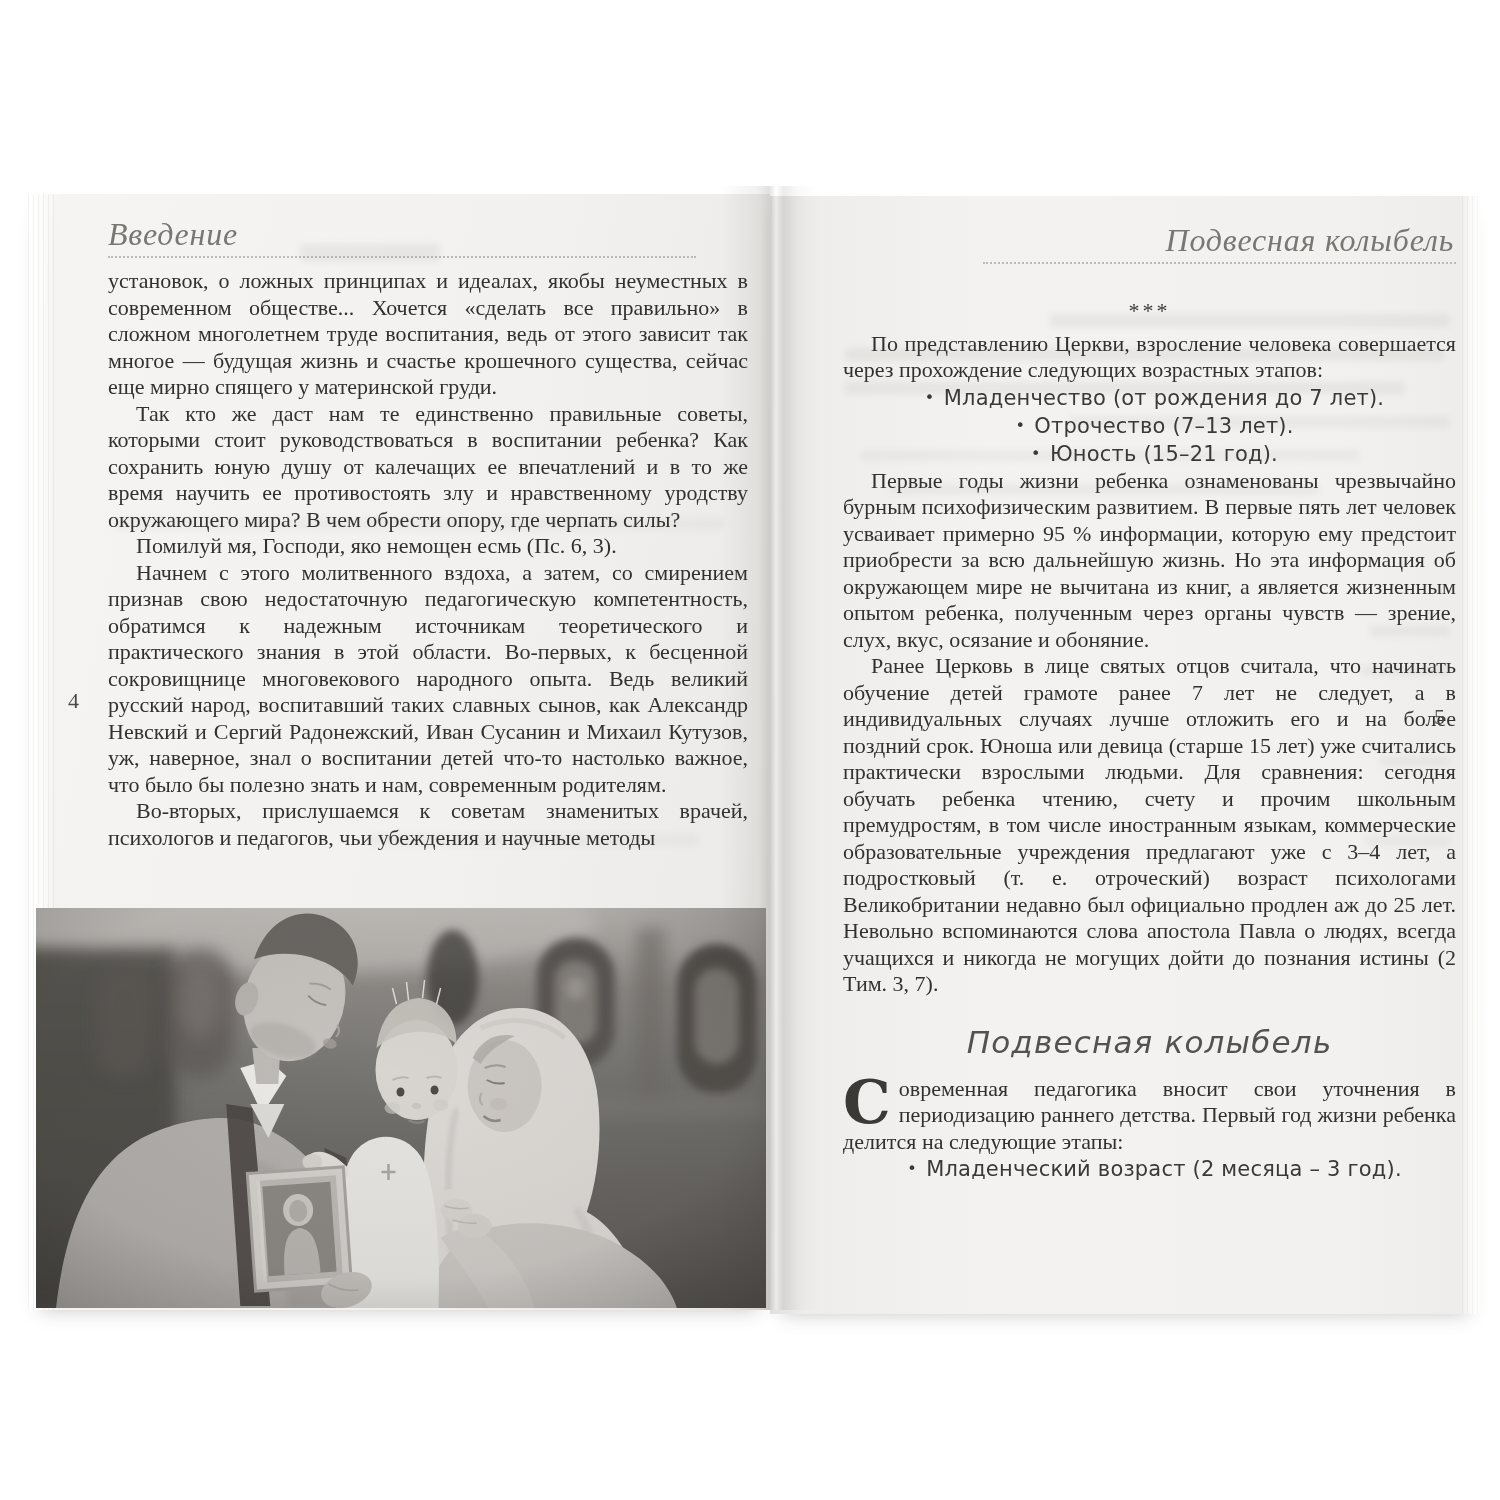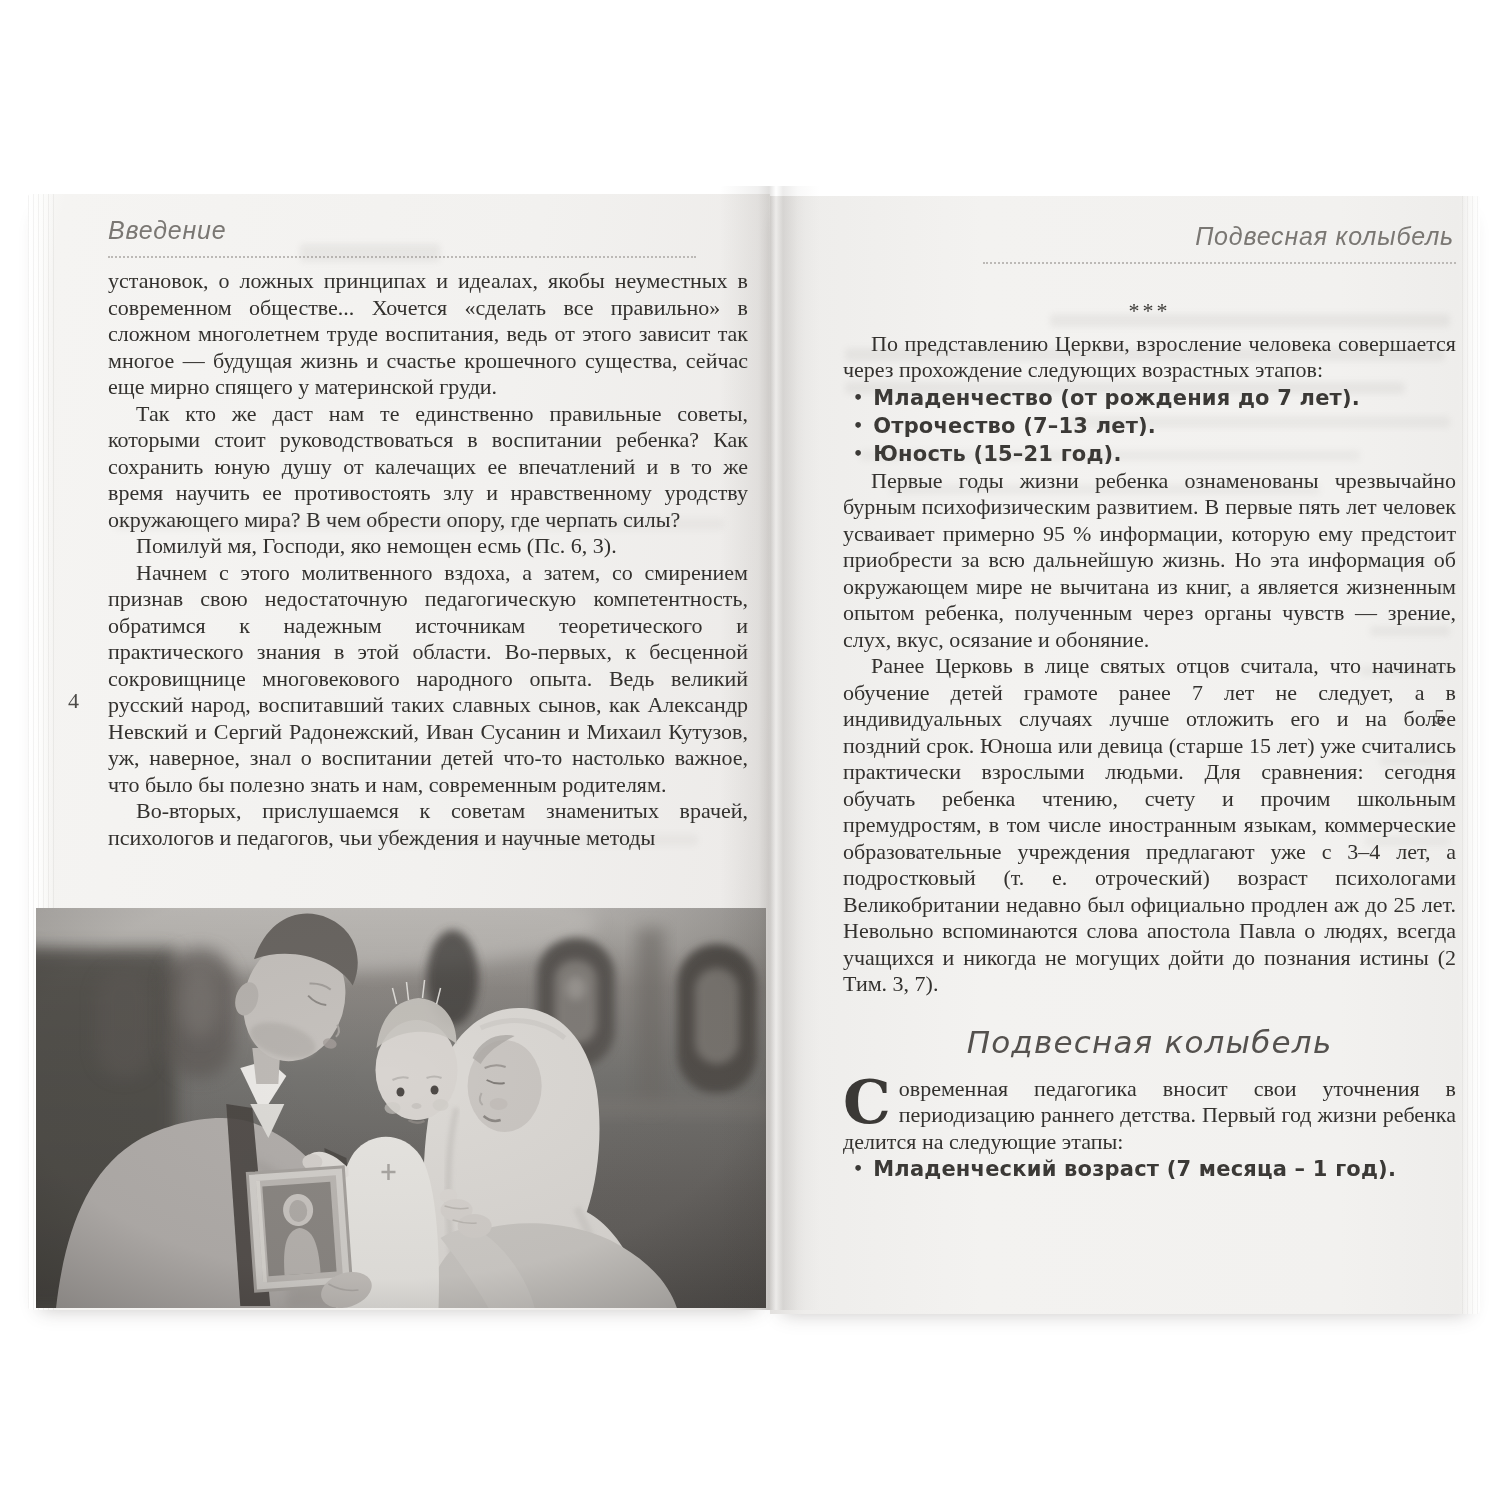--- a/index.html
+++ b/index.html
@@ -46,44 +46,44 @@
       rgba(70,64,58,.08) 38%,
       rgba(70,64,58,.16) 49%,
       rgba(255,255,255,.30) 56%,
       rgba(70,64,58,.10) 63%,
       rgba(70,64,58,.03) 78%,
       rgba(70,64,58,0) 100%);
   }
   
   .running-head{
     position:absolute;
-    font-family:Liberation Sans, sans-serif;font-style:italic;
-    font-size:25px;color:#7a7773;letter-spacing:.8px;white-space:nowrap;
+    font-family:Liberation Serif, serif;font-style:italic;
+    font-size:32px;color:#7a7773;letter-spacing:.8px;white-space:nowrap;
   }
   .head-rule{
     position:absolute;height:0;border-top:2px dotted #bcb9b6;
   }
   .rh-left{left:80px;top:22px;}
   .rule-left{left:80px;top:62px;width:588px;}
   .rh-right{right:26px;top:26px;}
   .rule-right{left:213px;top:66px;width:473px;}
   
   .body-block{position:absolute;z-index:2;}
   .body-left{left:80px;top:74px;width:640px;}
   .body-right{left:73px;top:78px;width:613px;}
   .para{
     margin:0;font-size:22px;line-height:26.5px;color:#33312e;
     text-align:justify;
   }
   .para.indent{text-indent:28px;}
   .para .it{}
   .kind-stars{text-align:center;letter-spacing:3px;margin:24px 0 6px;color:#3a3835;}
   .kind-bullet{
-    font-family:"DejaVu Sans", sans-serif;font-weight:700;
-    font-size:21px;line-height:28px;color:#3b3936;text-align:left;
+    font-family:"DejaVu Sans", sans-serif;font-weight:400;
+    font-size:21px;line-height:28px;color:#3b3936;text-align:center;
     padding-left:10px;letter-spacing:.2px;
   }
   .kind-bullet .marker{font-size:16px;vertical-align:2px;padding-right:4px;}
   .kind-heading{
     font-family:"DejaVu Sans", sans-serif;font-style:italic;
     font-size:31px;line-height:36px;text-align:center;color:#54514e;
     letter-spacing:1.2px;margin:26px 0 16px;font-weight:400;
   }
   .kind-dropcap{text-align:justify;}
   .dropcap{
@@ -278,20 +278,20 @@
     <div class="body-block body-right">
         <p class="para kind-stars"><span>***</span></p>
         <p class="para kind-body indent"><span>По представлению Церкви, взросление человека совершается через прохождение следующих возрастных этапов:</span></p>
         <p class="para kind-bullet"><span class="marker">• </span><span>Младенчество (от рождения до 7 лет).</span></p>
         <p class="para kind-bullet"><span class="marker">• </span><span>Отрочество (7–13 лет).</span></p>
         <p class="para kind-bullet"><span class="marker">• </span><span>Юность (15–21 год).</span></p>
         <p class="para kind-body indent"><span>Первые годы жизни ребенка ознаменованы чрезвычайно бурным психофизическим развитием. В первые пять лет человек усваивает примерно 95 % информации, которую ему предстоит приобрести за всю дальнейшую жизнь. Но эта информация об окружающем мире не вычитана из книг, а является жизненным опытом ребенка, полученным через органы чувств — зрение, слух, вкус, осязание и обоняние.</span></p>
         <p class="para kind-body indent"><span>Ранее Церковь в лице святых отцов считала, что начинать обучение детей грамоте ранее 7 лет не следует, а в индивидуальных случаях лучше отложить его и на более поздний срок. Юноша или девица (старше 15 лет) уже считались практически взрослыми людьми. Для сравнения: сегодня обучать ребенка чтению, счету и прочим школьным премудростям, в том числе иностранным языкам, коммерческие образовательные учреждения предлагают уже с 3–4 лет, а подростковый (т. е. отроческий) возраст психологами Великобритании недавно был официально продлен аж до 25 лет. Невольно вспоминаются слова апостола Павла о людях, </span><span class="it">всегда учащихся и никогда не могущих дойти до познания истины</span><span> (2 Тим. 3, 7).</span></p>
         <p class="para kind-heading"><span>Подвесная колыбель</span></p>
         <p class="para kind-dropcap"><span class="dropcap">С</span><span>овременная педагогика вносит свои уточнения в периодизацию раннего детства. Первый год жизни ребенка делится на следующие этапы:</span></p>
-        <p class="para kind-bullet"><span class="marker">• </span><span>Младенческий возраст (7 месяца – 1 год).</span></p>
+        <p class="para kind-bullet"><span class="marker">• </span><span>Младенческий возраст (2 месяца – 3 год).</span></p>
       </div>
 
     <div class="page-number pn-right">5</div>
   </div>
 
   <div class="gutter"></div>
 </div>
 
 </body></html>

